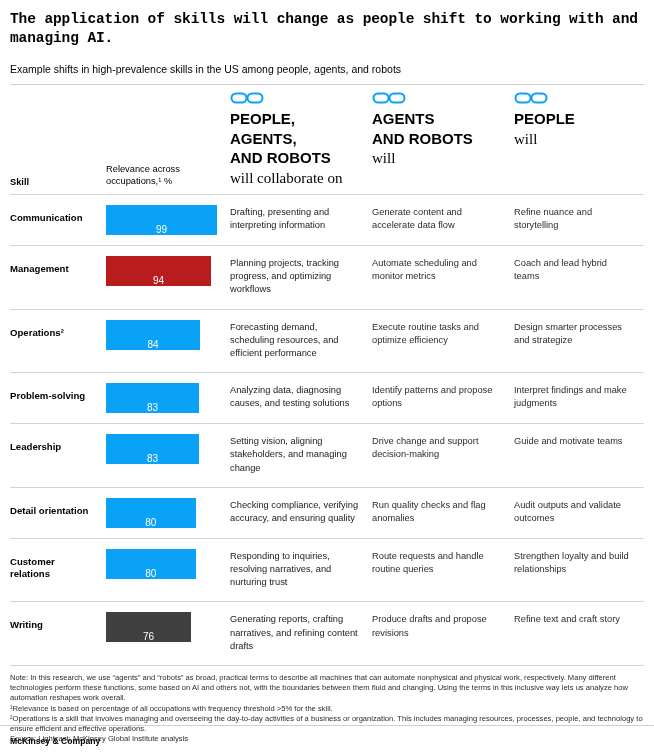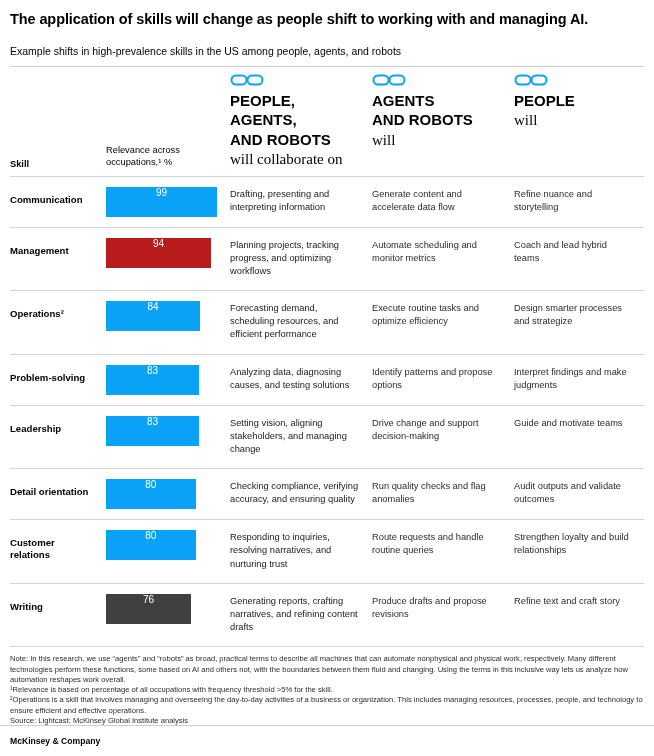--- a/index.html
+++ b/index.html
@@ -16,20 +16,21 @@
     padding: 8px 10px 0 10px;
     position: relative;
   }
   .title {
     font-size: 14.5px;
     font-weight: bold;
     line-height: 1.28;
     letter-spacing: -0.1px;
     margin: 2px 0 13px 0;
     color: #000;
+    font-family: Liberation Mono, monospace;
   }
   .subtitle {
     font-size: 10.5px;
     font-weight: normal;
     margin: 16px 0 0 0;
     color: #000;
   }
   .divider {
     border: none;
     border-top: 1px solid #d0d0d0;
@@ -88,21 +89,21 @@
     line-height: 1.25;
     padding-top: 17px;
   }
   tr.datarow > td.barcell {
     padding: 10px 12px 10px 0;
   }
   .bar {
     background: #0aa2f7;
     height: 30px;
     display: flex;
-    align-items: flex-start;
+    align-items: flex-end;
     justify-content: center;
     color: #ffffff;
     font-size: 10px;
     font-weight: normal;
   }
   .cellnote {
     font-size: 9.3px;
     line-height: 1.42;
     color: #1a1a1a;
   }

